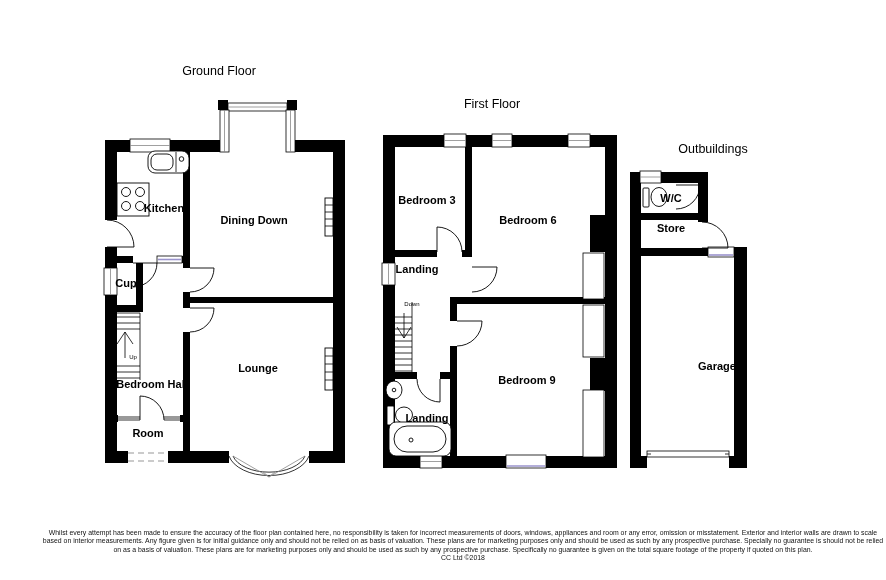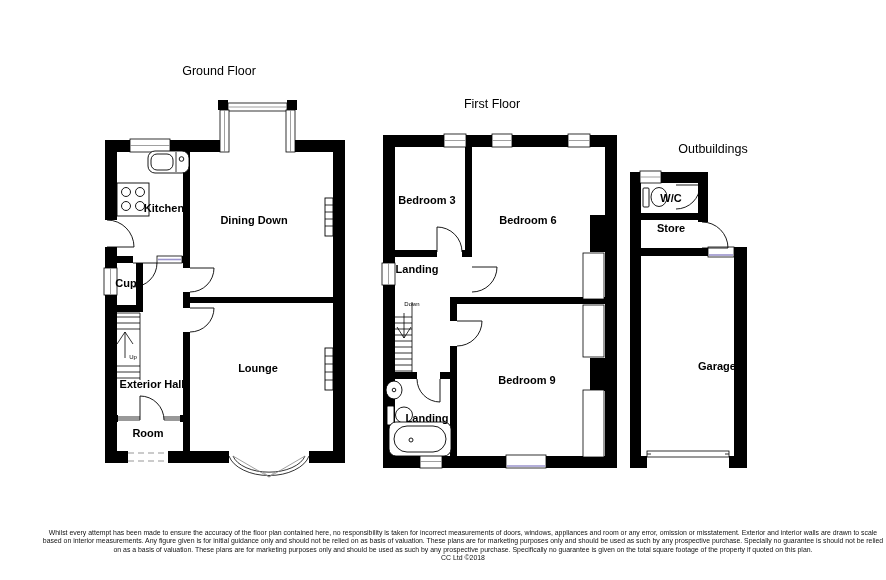--- a/index.html
+++ b/index.html
@@ -316,21 +316,21 @@
         <line class="thin" x1="647" y1="454" x2="651" y2="454"></line>
         <line class="thin" x1="725" y1="454" x2="729" y2="454"></line>
       </g>
     </g>
   </svg>
 
   <div class="plan-title" style="left:219px;top:64px;">Ground Floor</div>
   <div class="room-label" style="left:164px;top:202px;">Kitchen</div>
   <div class="room-label" style="left:254px;top:214px;">Dining Down</div>
   <div class="room-label" style="left:126px;top:277px;">Cup</div>
-  <div class="room-label" style="left:152px;top:378px;">Exterior Hall</div>
+  <div class="room-label" style="left:152px;top:378px;">Bedroom Hall</div>
   <div class="room-label" style="left:258px;top:362px;">Lounge</div>
   <div class="room-label" style="left:148px;top:427px;">Room</div>
   <div class="tiny-label" style="left:133px;top:354px;">Up</div>
 
   <div class="plan-title" style="left:492px;top:97px;">First Floor</div>
   <div class="room-label" style="left:427px;top:194px;">Bedroom 3</div>
   <div class="room-label" style="left:528px;top:214px;">Bedroom 6</div>
   <div class="room-label" style="left:417px;top:263px;">Landing</div>
   <div class="tiny-label" style="left:412px;top:301px;">Down</div>
   <div class="room-label" style="left:427px;top:412px;">Landing</div>

